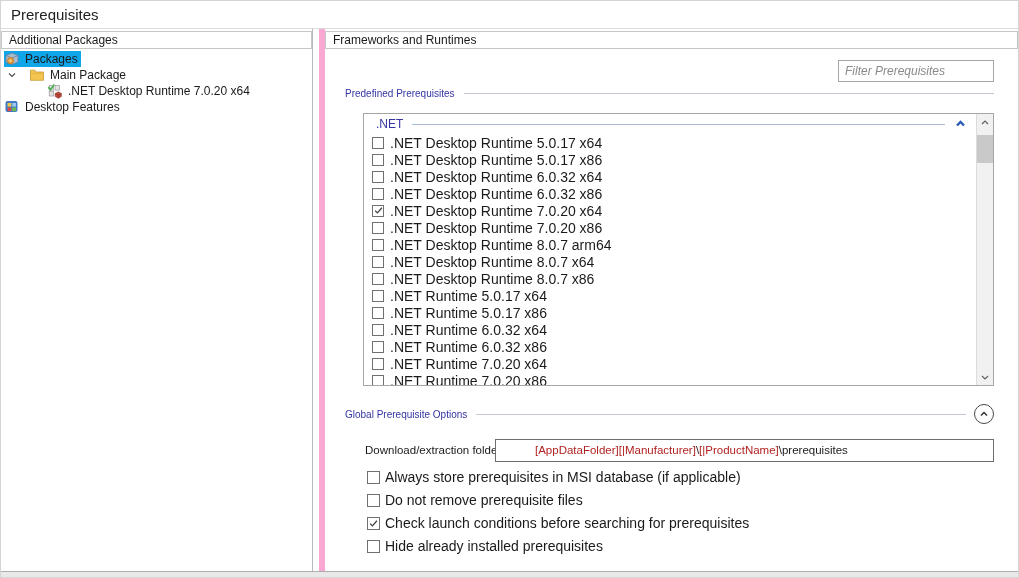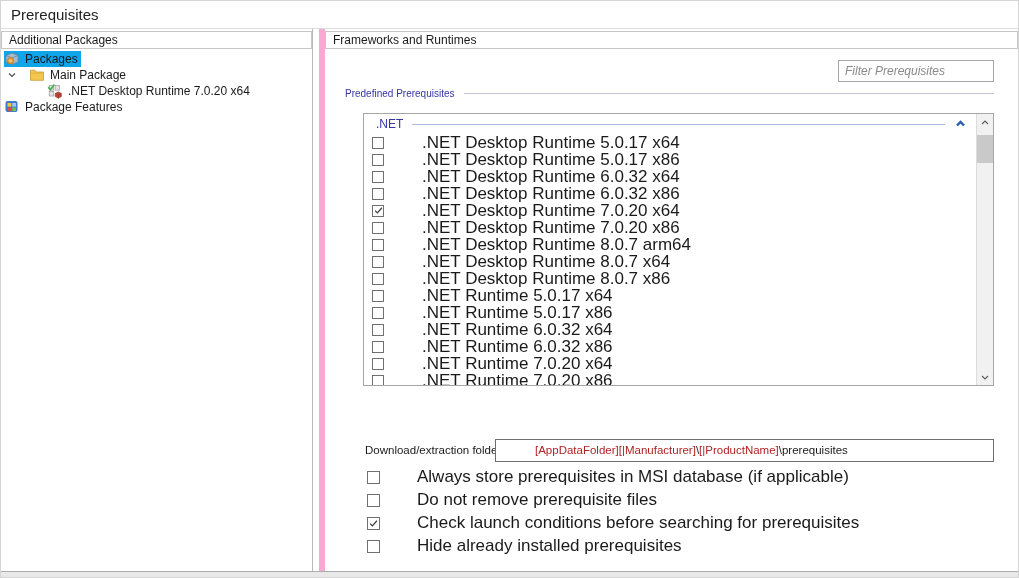--- a/index.html
+++ b/index.html
@@ -55,21 +55,21 @@
   
   .listbox { position:absolute; top:84px; left:38px; right:24px; height:273px; border:1px solid #a6a6a6; background:#fff;padding-left:28px; }
   .list-scroll { position:absolute; top:0; left:0; right:17px; bottom:0; overflow:hidden; }
   .group-header { height:20px; display:flex; align-items:center; padding:0 8px 0 12px; }
   .group-title { font-size:12px; color:#3434a4; white-space:nowrap; }
   .group-line { flex:1; border-top:1px solid #a9bbd6; margin:0 9px; }
   .group-chevron { width:14px; height:12px; display:flex; align-items:center; cursor:pointer; }
   .prereq-row { height:17px; display:flex; align-items:center; padding-left:8px; cursor:default; }
   .cb { width:12px; height:12px; border:1px solid #707070; background:#fff; display:inline-flex; align-items:center; justify-content:center; flex:0 0 auto; }
   .prereq-row .cb { margin-right:6px; }
-  .prereq-label, .option-label { font-size:17px; color:#1a1a1a; white-space:nowrap;margin-left:32px; }
+  .prereq-label, .option-label { font-size:14px; color:#1a1a1a; white-space:nowrap; }
 
   
   .scrollbar { position:absolute; top:0; right:0; bottom:0; width:17px; background:#f1f1f1; border-left:1px solid #dcdcdc; }
   .sb-arrow { position:absolute; left:0; right:0; height:17px; display:flex; align-items:center; justify-content:center; cursor:pointer; }
   .sb-arrow.up { top:0; } .sb-arrow.down { bottom:0; }
   .sb-thumb { position:absolute; left:0; right:0; top:21px; height:28px; background:#c9c9c9; cursor:pointer; }
 
   
   .folder-row { position:absolute; top:410px; left:40px; right:24px; height:23px; }
   .folder-label { position:absolute; left:0; top:0; line-height:23px; font-size:11.5px; }
@@ -142,21 +142,21 @@
           <span class="tree-sel">
             <span class="tree-icon">
               <svg width="16" height="16" viewBox="0 0 16 16">
                 <rect x="1.5" y="2" width="12" height="11" rx="2" fill="#3f7bc8"></rect>
                 <rect x="3.5" y="4" width="3.8" height="3.6" fill="#f2c744"></rect>
                 <rect x="8.2" y="4" width="3.8" height="3.6" fill="#9cc8f0"></rect>
                 <rect x="3.5" y="8.5" width="3.8" height="3.6" fill="#e04a3f"></rect>
                 <rect x="8.2" y="8.5" width="3.8" height="3.6" fill="#6fbf4a"></rect>
               </svg>
             </span>
-            <span class="tree-label">Package Features</span>
+            <span class="tree-label">Desktop Features</span>
           </span>
         </div>
       </div>
   </div>
 
   <div class="splitter"></div>
 
   <div class="right-panel">
     <div class="panel-header">Frameworks and Runtimes</div>
 
@@ -261,20 +261,31 @@
         <div class="sb-arrow down" id="sb-down">
             <span>
               <svg width="12" height="12" viewBox="0 0 12 12">
                 <path d="M3 5 L6 8 L9 5" fill="none" stroke="#606060" stroke-width="1.2"></path>
               </svg>
             </span>
           </div>
       </div>
     </div>
 
+    <div class="section-hdr global">
+      <span class="s-title">Global Prerequisite Options</span>
+      <span class="s-line"></span>
+      <span class="collapse-circle" id="global-collapse">
+          <span>
+            <svg width="12" height="12" viewBox="0 0 12 12">
+              <path d="M3 7.5 L6 4.5 L9 7.5" fill="none" stroke="#333" stroke-width="1.5"></path>
+            </svg>
+          </span>
+        </span>
+    </div>
 
     <div class="folder-row">
       <span class="folder-label">Download/extraction folder:</span>
       <div class="folder-input" id="folder-input"><span style="color: rgb(178, 34, 34); padding-left: 32px;">[AppDataFolder]</span><span style="color: rgb(178, 34, 34);">[|Manufacturer]</span><span style="color: rgb(26, 26, 26);">\</span><span style="color: rgb(178, 34, 34);">[|ProductName]</span><span style="color: rgb(26, 26, 26);">\prerequisites</span></div>
     </div>
 
     <div class="options" id="global-options">
         <div class="option-row">
           <span class="cb"></span>
           <span class="option-label">Always store prerequisites in MSI database (if applicable)</span>

